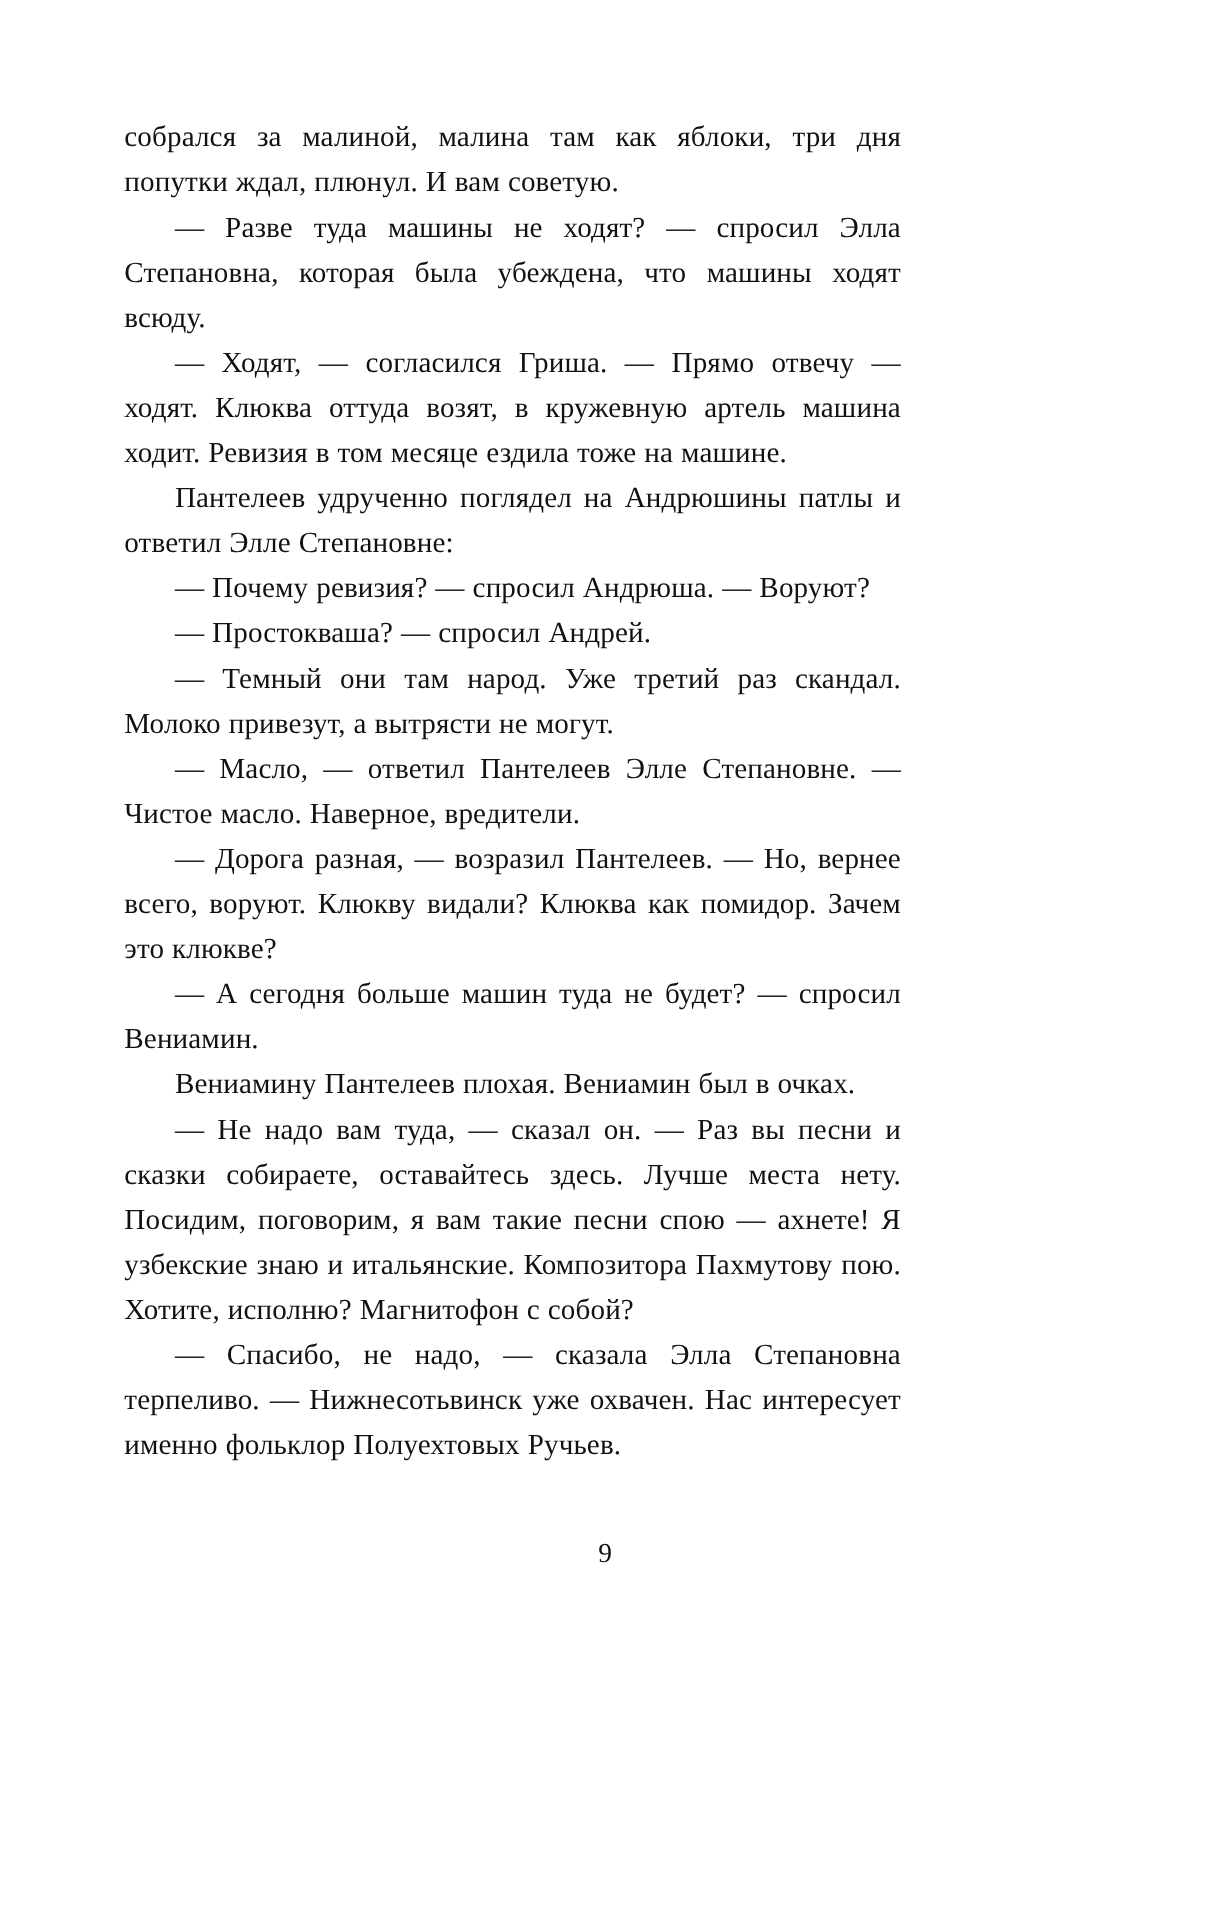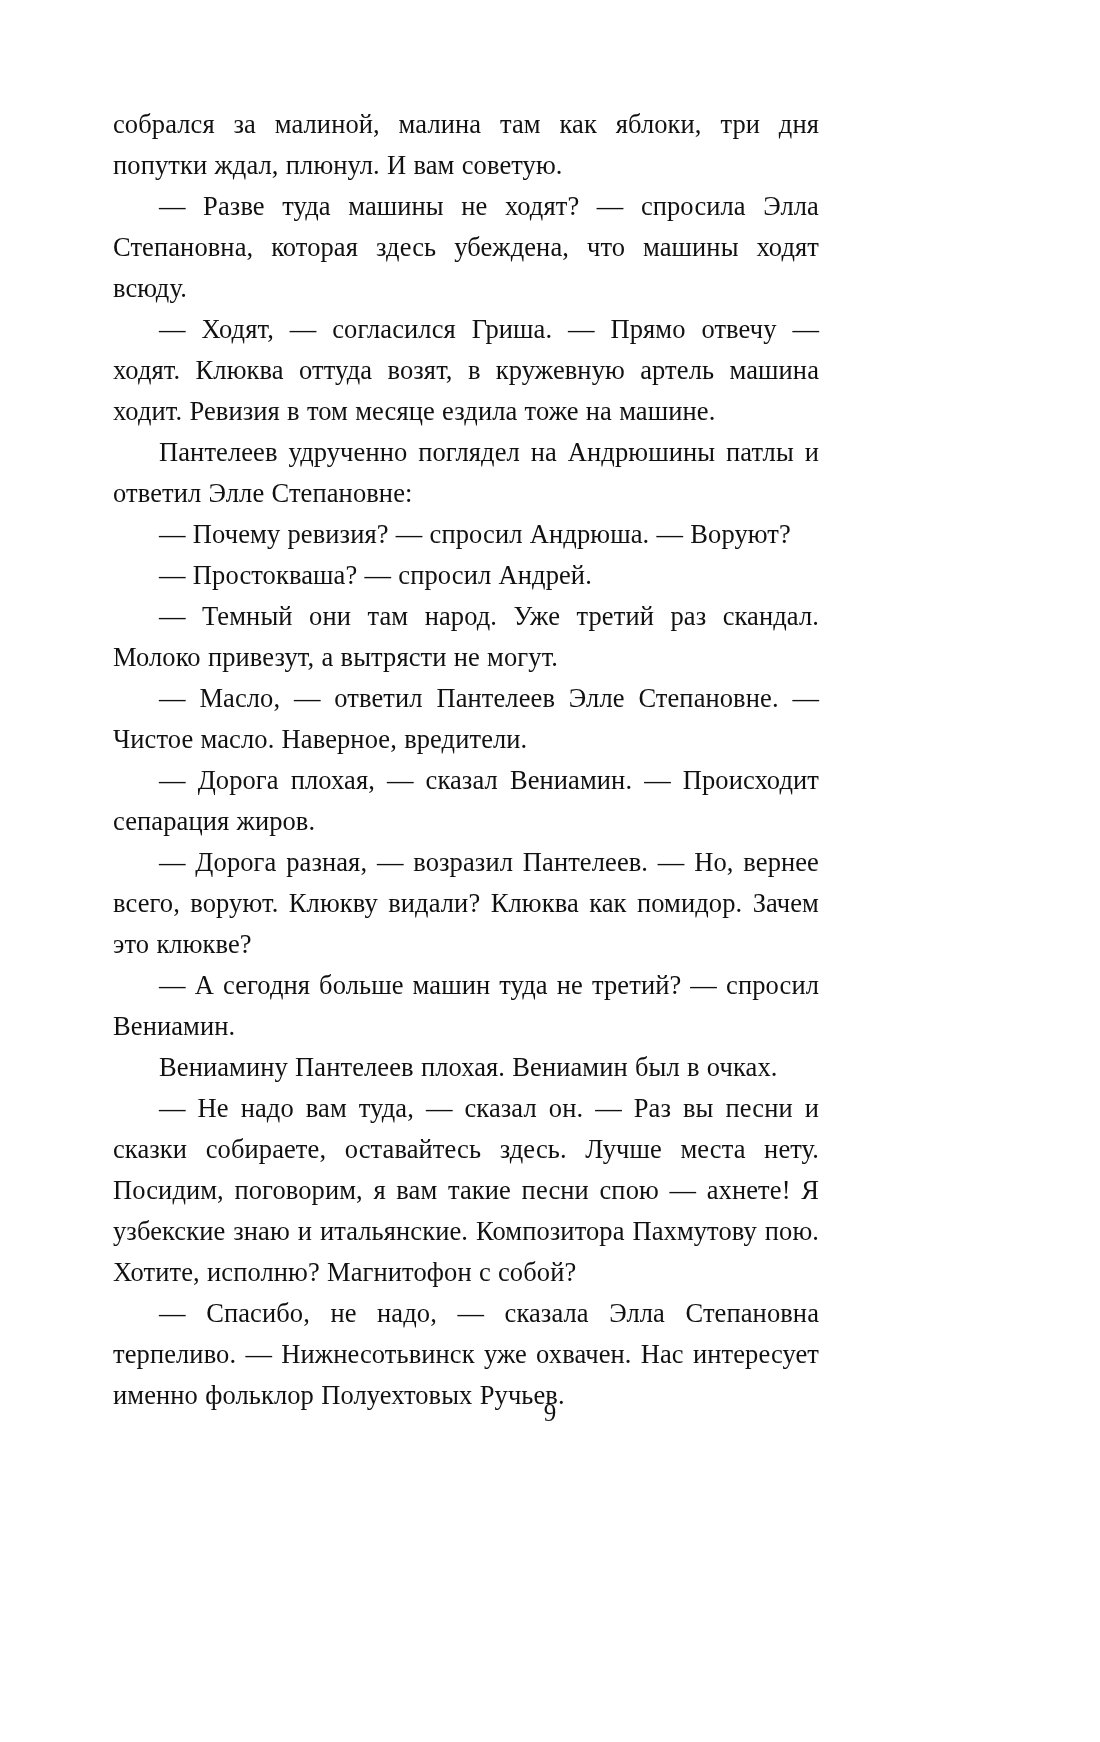--- a/index.html
+++ b/index.html
@@ -59,30 +59,29 @@
     color: #111111;
   }
 </style>
 </head>
 <body>
 
 <div class="page">
 
   <div class="text-block">
     <p class="para noindent">собрался за малиной, малина там как яблоки, три дня попутки ждал, плюнул. И вам советую.</p>
-    <p class="para indent">— Разве туда машины не ходят? — спросила Элла Степановна, которая здесь убеждена, что машины хо­дят всюду.</p>
+    <p class="para indent">— Разве туда машины не ходят? — спросил Элла Степановна, которая была убеждена, что машины хо­дят всюду.</p>
     <p class="para indent">— Ходят, — согласился Гриша. — Прямо отвечу — ходят. Клюква оттуда возят, в кружевную артель ма­шина ходит. Ревизия в том месяце ездила тоже на ма­шине.</p>
     <p class="para indent">Пантелеев удрученно поглядел на Андрюшины патлы и ответил Элле Степановне:</p>
     <p class="para indent">— Почему ревизия? — спросил Андрюша. — Во­руют?</p>
     <p class="para indent">— Простокваша? — спросил Андрей.</p>
     <p class="para indent">— Темный они там народ. Уже третий раз скандал. Молоко привезут, а вытрясти не могут.</p>
     <p class="para indent">— Масло, — ответил Пантелеев Элле Степанов­не. — Чистое масло. Наверное, вредители.</p>
-    <p class="para indent">— Дорога плохая, — сказал Вениамин. — Происхо­дит сепарация жиров.</p>
     <p class="para indent">— Дорога разная, — возразил Пантелеев. — Но, вернее всего, воруют. Клюкву видали? Клюква как по­мидор. Зачем это клюкве?</p>
-    <p class="para indent">— А сегодня больше машин туда не третий? — спро­сил Вениамин.</p>
+    <p class="para indent">— А сегодня больше машин туда не будет? — спро­сил Вениамин.</p>
     <p class="para indent">Вениамину Пантелеев плохая. Вениамин был в очках.</p>
     <p class="para indent">— Не надо вам туда, — сказал он. — Раз вы песни и сказки собираете, оставайтесь здесь. Лучше места нету. Посидим, поговорим, я вам такие песни спою — ахнете! Я узбекские знаю и итальянские. Композито­ра Пахмутову пою. Хотите, исполню? Магнитофон с собой?</p>
     <p class="para indent">— Спасибо, не надо, — сказала Элла Степановна терпеливо. — Нижнесотьвинск уже охвачен. Нас инте­ресует именно фольклор Полуехтовых Ручьев.</p>
   </div>
 
   <div class="page-number">9</div>
 
 </div>
 
 </body></html>

